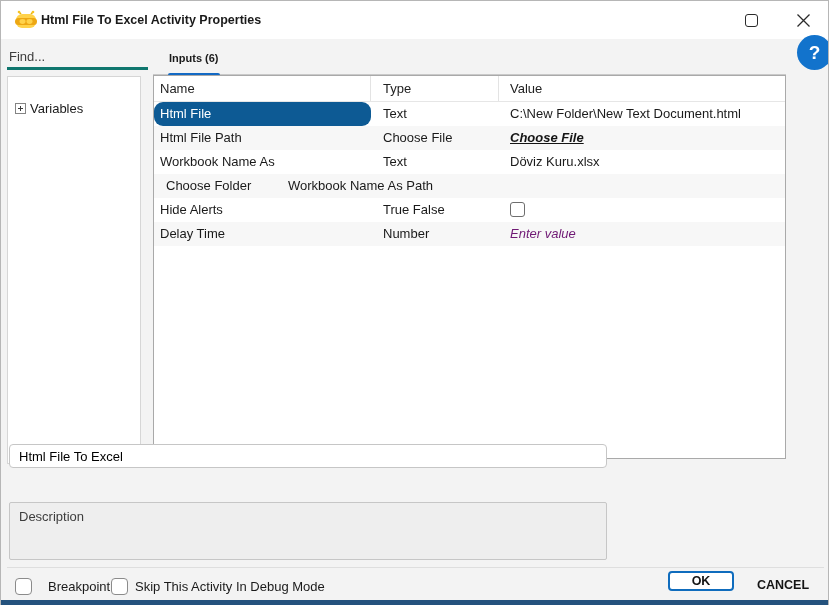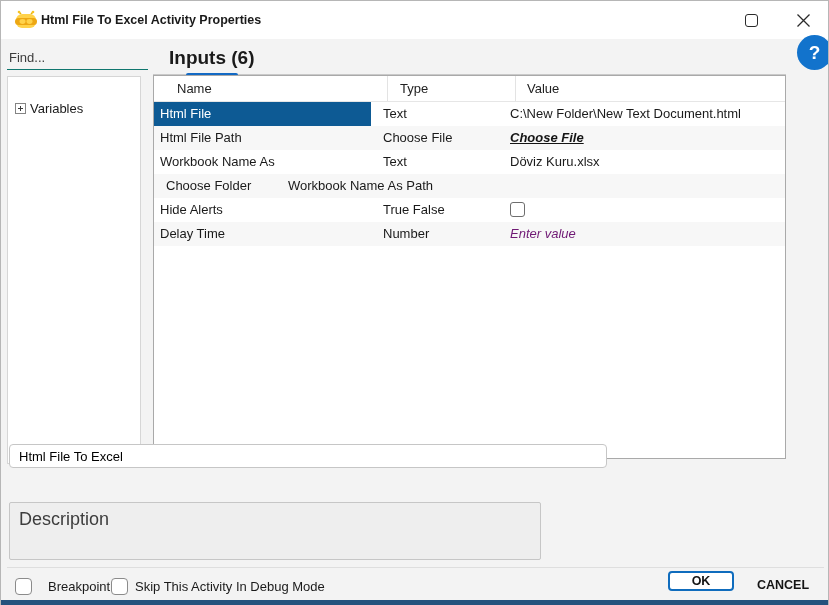--- a/index.html
+++ b/index.html
@@ -31,21 +31,21 @@
   .help-fab {
     position: absolute; left: 796px; top: 34px; width: 35px; height: 35px;
     border-radius: 50%; background: #1273cc; border: none;
     color: #ffffff; font-size: 19px; font-weight: 700; line-height: 35px; text-align: center;
     z-index: 5; cursor: default; padding: 0;
   }
 
   
   .find-input {
     position: absolute; left: 6px; top: 44px; width: 141px; height: 25px;
-    border: none; border-bottom: 1px solid #0f766e; background: transparent;
+    border: none; border-bottom: 3px solid #0f766e; background: transparent;
     font-family: "Liberation Sans", sans-serif; font-size: 13px; padding: 0 2px; outline: none;
   }
   .find-input::placeholder { color: #3c3c3c; opacity: 1; }
   .tree-panel {
     position: absolute; left: 6px; top: 75px; width: 134px; height: 388px;
     background: #ffffff; border: 1px solid #d6d6d6;
   }
   .tree-item { display: flex; align-items: center; gap: 4px; padding: 7px 2px 0 7px; cursor: default; margin-top: 17px; }
   .expander {
     width: 11px; height: 11px; border: 1px solid #848484; background: #fff;
@@ -55,62 +55,62 @@
   .expander::before { left: 2px; top: 4px; width: 5px; height: 1px; }
   .expander::after  { left: 4px; top: 2px; width: 1px; height: 5px; }
 
   
   .tabbar {
     position: absolute; left: 152px; top: 44px; width: 633px; height: 30px;
     border-bottom: 1px solid #c9c9c9;
   }
   .tab {
     position: relative; display: inline-block; height: 30px; padding: 0 16px;
-    font-weight: 700; font-size: 19px; line-height: 26px; cursor: default;
+    font-weight: 700; font-size: 11px; line-height: 26px; cursor: default;
   }
   .tab .indicator {
     position: absolute; left: 50%; transform: translateX(-50%); bottom: -2px;
     width: 52px; height: 4px; background: #1269c4; border-radius: 2px;
   }
 
   
   .grid {
     position: absolute; left: 152px; top: 74px; width: 633px; height: 384px;
     background: #ffffff; border: 1px solid #a9a9a9; overflow: hidden;
   }
   .grid-header { display: flex; height: 26px; border-bottom: 1px solid #e6e6e6; background: #fff; }
   .gh-cell { line-height: 25px; font-size: 13px; color: #222; }
-  .gh-name  { width: 217px; padding-left: 6px;  border-right: 1px solid #e3e3e3; margin-left: 17px; }
+  .gh-name  { width: 217px; padding-left: 6px;  border-right: 1px solid #e3e3e3; }
   .gh-type  { width: 128px; padding-left: 12px; border-right: 1px solid #e3e3e3; }
   .gh-value { flex: 1; padding-left: 11px; }
   .grid-row { display: flex; height: 24px; }
   .grid-row.alt { background: #f7f7f7; }
-  .gc { line-height: 24px; overflow: hidden; white-space: nowrap; }
+  .gc { line-height: 24px; overflow: hidden; white-space: nowrap; border-radius: 9px; }
   .gc-name  { width: 217px; padding-left: 6px; }
   .gc-type  { width: 128px; padding-left: 12px; }
   .gc-value { flex: 1; padding-left: 11px; }
   .gc-name.selected { background: #0d5a94; color: #ffffff; }
   .grid-row .alt-reset { background: #ffffff; }
   .val-link { font-weight: 700; font-style: italic; text-decoration: underline; color: #141414; cursor: pointer; }
   .val-placeholder { font-style: italic; color: #701a75; }
   .cell-checkbox {
     display: inline-block; width: 15px; height: 15px; margin-top: 4px;
     border: 1px solid #6e6e6e; border-radius: 3px; background: #fff; cursor: pointer;
   }
 
   
   .name-input {
     position: absolute; left: 8px; top: 443px; width: 598px; height: 24px;
     border: 1px solid #c6c6c6; border-radius: 4px; background: #fff;
     font-family: "Liberation Sans", sans-serif; font-size: 13px; padding: 0 9px; outline: none;
   }
   .desc-input {
-    position: absolute; left: 8px; top: 501px; width: 532px; height: 58px;
+    position: absolute; left: 8px; top: 501px; width: 598px; height: 58px;
     border: 1px solid #c6c6c6; border-radius: 2px; background: #eeeeee;
-    font-family: "Liberation Sans", sans-serif; font-size: 18px; padding: 6px 9px;
+    font-family: "Liberation Sans", sans-serif; font-size: 13px; padding: 6px 9px;
     resize: none; outline: none; color: #1d4ed8;
   }
   .desc-input::placeholder { color: #3d3d3d; opacity: 1; }
 
   
   .footer-sep { position: absolute; left: 6px; top: 566px; width: 817px; height: 1px; background: #dedede; }
   .cb {
     position: absolute; width: 17px; height: 17px; border: 1px solid #8b8b8b;
     border-radius: 4px; background: #fff; cursor: pointer;
   }

